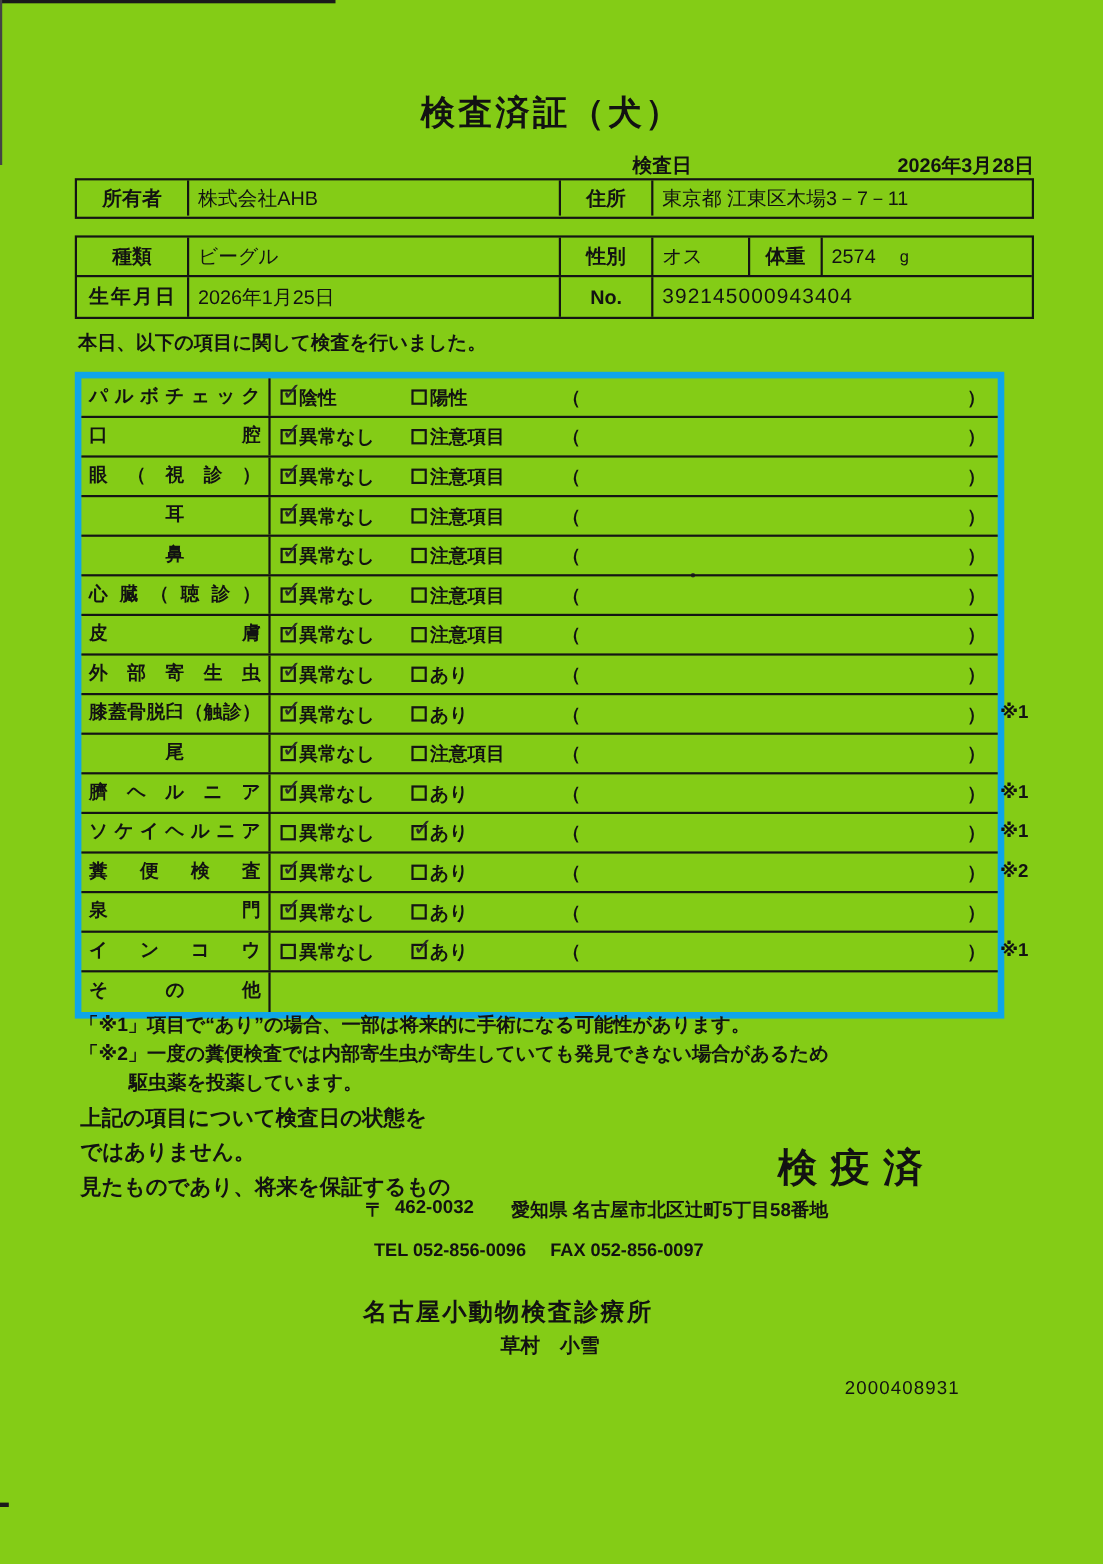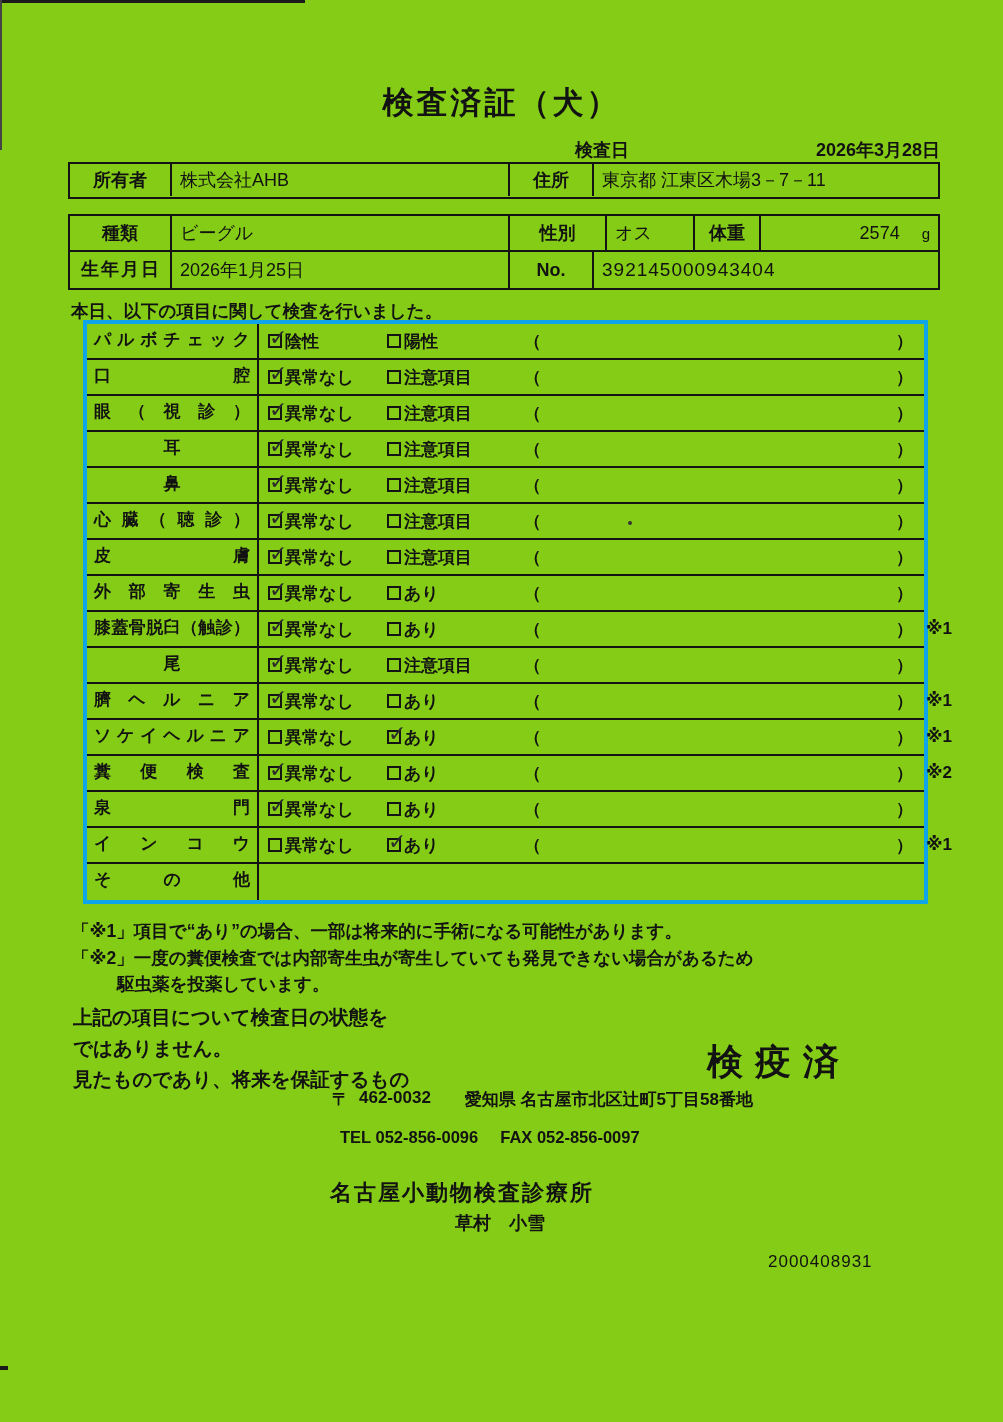--- a/index.html
+++ b/index.html
@@ -22,27 +22,27 @@
   .trow { display:flex; align-items:stretch; }
   .cell { display:flex; align-items:center; font-size:18px; border-right:2px solid #141414; padding:0 8px; }
   .cell:last-child { border-right:none; }
   .cell.lab { justify-content:center; font-weight:600; }
   .cell.jlab { font-weight:600; display:block; text-align:justify; text-align-last:justify; padding:0 11px; line-height:35px; }
   .owner-tbl { top:162px; height:37px; }
   .owner-tbl .trow { height:32px; }
   .pet-tbl { top:214px; }
   .pet-tbl .trow { height:36px; }
   .pet-tbl .trow:first-child { border-bottom:2px solid #141414; }
-  .w-cell { justify-content:flex-end; gap:22px; }
+  .w-cell { gap:22px; }
   .w-unit { font-size:15px; }
   .no-val { font-size:19px; letter-spacing:1px; }
 
   .intro { position:absolute; top:299px; left:71px; font-size:17.5px; font-weight:600; }
 
-  .main-tbl { position:absolute; top:320px; left:68px; width:845px; border:4px solid #0ea5e9;margin-left:15px; }
+  .main-tbl { position:absolute; top:338px; left:68px; width:845px; border:6px solid #0ea5e9; }
   .irow { display:flex; height:36px; border-bottom:2px solid #141414; position:relative; }
   .irow:last-child { border-bottom:none; }
   .ilabel { width:172px; border-right:2px solid #141414; font-size:17px; font-weight:600; padding:0 7px; line-height:32px;
             text-align:justify; text-align-last:justify; overflow:hidden; white-space:nowrap; }
   .ilabel.center { text-align:center; text-align-last:center; }
   .icontent { flex:1; display:flex; align-items:center; font-size:17px; font-weight:600; }
   .opt { display:flex; align-items:center; }
   .opt1 { width:128px; padding-left:9px; }
   .opt2 { width:135px; }
   .cb { display:inline-block; width:14px; height:14px; border:2px solid #141414; margin-right:3px; position:relative; flex:0 0 auto; }
@@ -90,21 +90,21 @@
       <div class="cell" style="width:338px;">株式会社AHB</div>
       <div class="cell lab" style="width:84px;">住所</div>
       <div class="cell" style="flex:1;">東京都 江東区木場3－7－11</div>
     </div>
   </div>
 
   <div class="tbl pet-tbl">
     <div class="trow">
       <div class="cell lab" style="width:102px;">種類</div>
       <div class="cell" style="width:338px;">ビーグル</div>
-      <div class="cell lab" style="width:97px;">性別</div>
+      <div class="cell lab" style="width:84px;">性別</div>
       <div class="cell" style="width:88px;">オス</div>
       <div class="cell lab" style="width:66px;">体重</div>
       <div class="cell w-cell" style="flex:1;">
         <span>2574</span>
         <span class="w-unit">g</span>
       </div>
     </div>
     <div class="trow">
       <div class="cell jlab" style="width:102px;">生年月日</div>
       <div class="cell" style="width:338px;">2026年1月25日</div>

